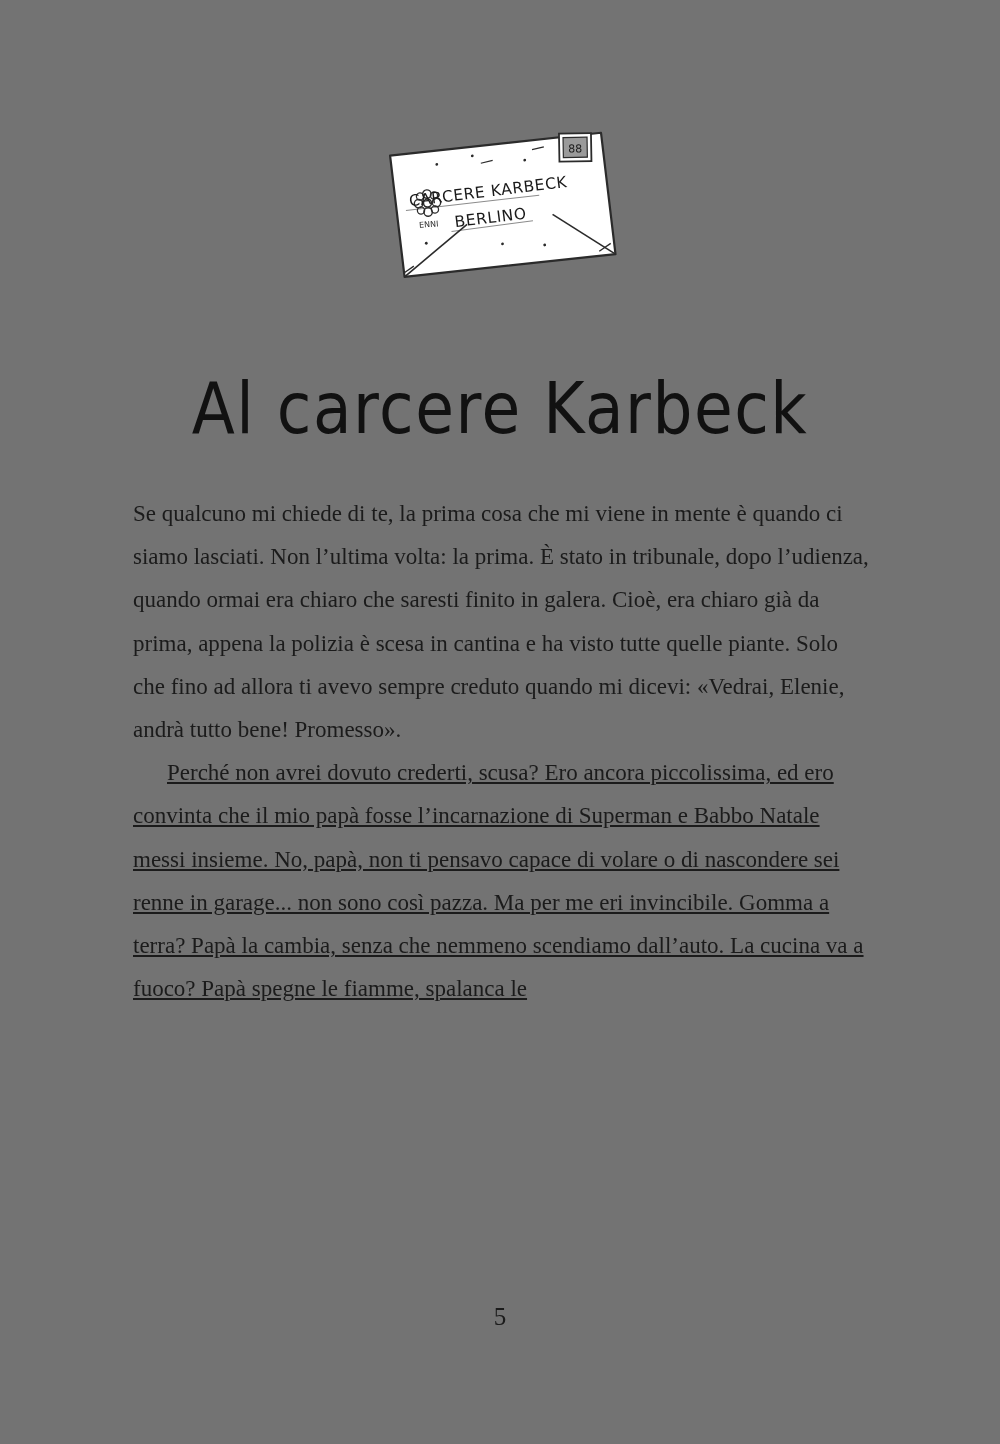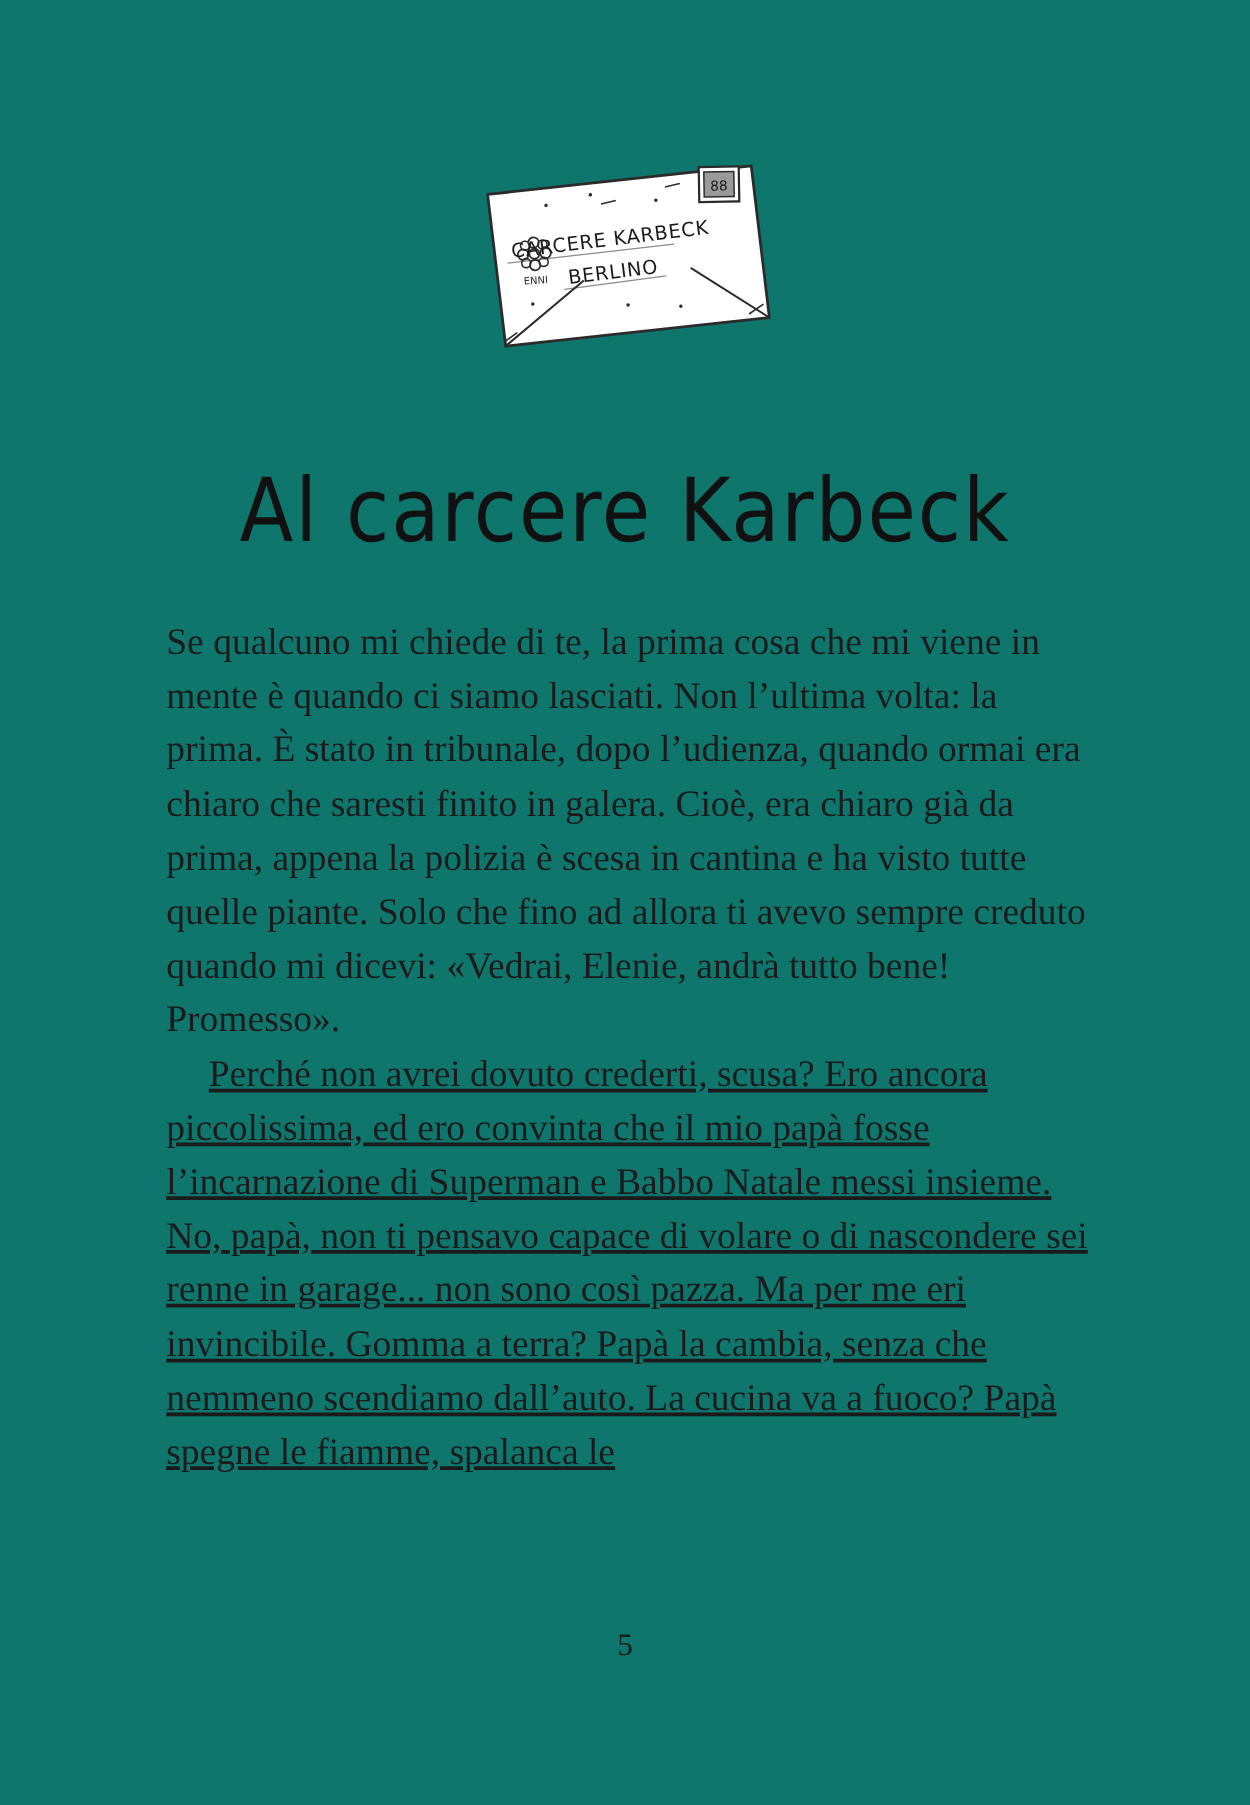--- a/index.html
+++ b/index.html
@@ -4,21 +4,21 @@
 <style>
   html, body {
     margin: 0;
     padding: 0;
     background: #ffffff;
   }
   .page {
     position: relative;
     width: 1000px;
     height: 1444px;
-    background: #0f766e;
+    background: #737373;
     overflow: hidden;
     font-family: "Liberation Serif", serif;
     color: #1a1a1a;
   }
 
   
   .illustration {
     position: absolute;
     left: 0;
     top: 118px;
@@ -52,21 +52,21 @@
     transform: scaleY(1.12);
   }
 
   
   .body-text {
     position: absolute;
     left: 133px;
     top: 492px;
     width: 740px;
     font-family: "Liberation Serif", serif;
-    font-size: 30px;
+    font-size: 23px;
     line-height: 43.2px;
     color: #1b1b1b;
     text-align: left;
   }
   .body-text p {
     margin: 0;
   }
   .body-text p.indent {
     text-indent: 34px;
     text-decoration: underline;

